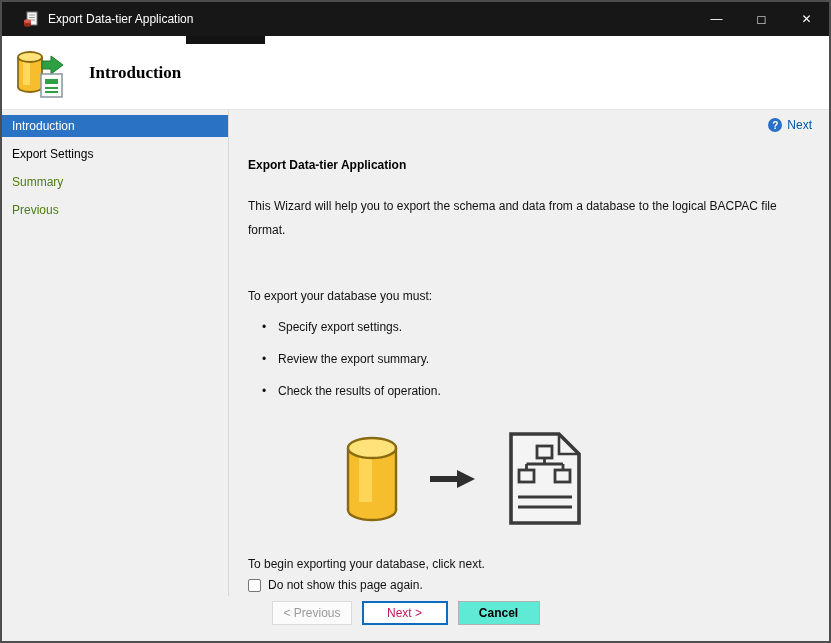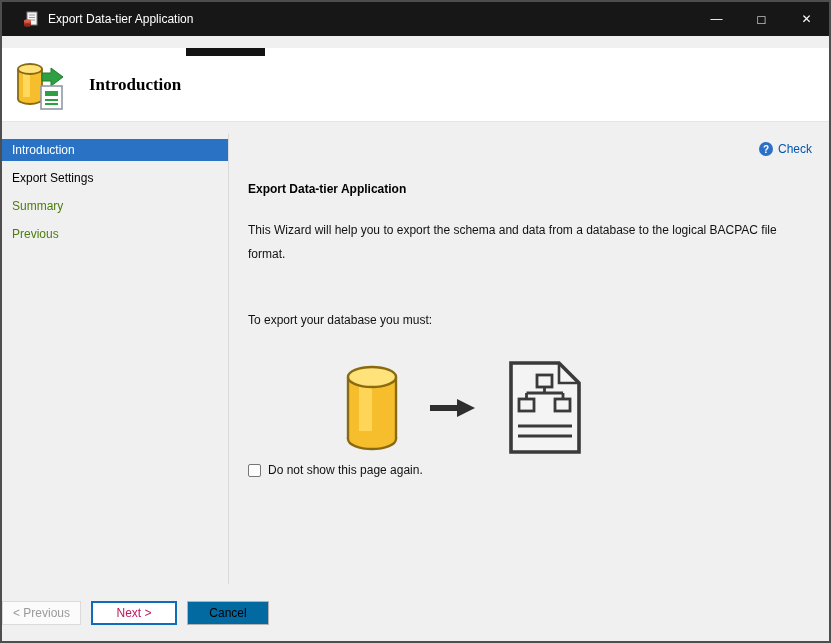--- a/index.html
+++ b/index.html
@@ -4,21 +4,21 @@
 <title>Export Data-tier Application</title>
 <style>
   * { margin:0; padding:0; box-sizing:border-box; }
   html,body { width:831px; height:643px; }
   body {
     font-family:"Liberation Sans", sans-serif;
     font-size:12px; color:#111; overflow:hidden; background:#fff;
   }
   .window {
     width:831px; height:643px; border:2px solid #4e4e4e;
-    display:flex; flex-direction:column; background:#f0f0f0; overflow:hidden;gap:12px;
+    display:flex; flex-direction:column; background:#f0f0f0; overflow:hidden;
   }
   
   .titlebar {
     flex:0 0 34px; height:34px; background:#171717; color:#fff;
     display:flex; align-items:center;
   }
   .titlebar-icon { width:16px; height:16px; margin:0 9px 0 21px; flex:0 0 16px; }
   .titlebar-title { font-size:12px; color:#fff; }
   .titlebar-spacer { flex:1; }
   .tb-btn {
@@ -64,28 +64,28 @@
   .bullets li { position:relative; padding-left:16px; margin-bottom:18px; }
   .bullets li::before { content:"\2022"; position:absolute; left:0; }
   .illustration { display:flex; align-items:center; gap:31px; margin:32px 0 0 97px; }
   .begin { margin-top:30px; }
   .checkbox-row { margin-top:7px; display:flex; align-items:flex-end; gap:7px; }
   .checkbox {
     width:13px; height:13px; background:#fdfdfd; border:1px solid #767676;
     border-radius:2px; flex:0 0 13px; cursor:default;
   }
   
-  .footer { flex:0 0 45px; display:flex; justify-content:flex-start; gap:10px; padding:5px 19px 0 0; }
+  .footer { flex:0 0 45px; display:flex; justify-content:center; gap:10px; padding:5px 19px 0 0; }
   button {
     font-family:inherit; font-size:12px; height:24px; background:#fdfdfd;
     border:1px solid #cfcfcf; padding:0 10px; cursor:default;
   }
   .btn-prev { min-width:76px; color:#9a9a9a; background:#fbfbfb; border-color:#dadada; }
   .btn-next { min-width:86px; border:2px solid #0f6cbd; background:#ffffff; color:#be185d; }
-  .btn-cancel { min-width:82px; background:#0369a1; border-color:#b2b2b2; }
+  .btn-cancel { min-width:82px; background:#5eead4; border-color:#b2b2b2;font-weight:bold; }
 </style>
 </head>
 <body>
 
 <div class="window">
 
   <div class="titlebar">
     <svg class="titlebar-icon" viewBox="0 0 16 16">
       <rect x="4" y="1" width="10" height="13" fill="#f5f5f5" stroke="#7a7a7a" stroke-width="1"></rect>
       <path d="M6 4 H12 M6 6.5 H12 M6 9 H12" stroke="#9a9a9a" stroke-width="1" fill="none"></path>
@@ -123,28 +123,33 @@
       <div class="nav-item active">Introduction</div>
       <div class="nav-item link">Export Settings</div>
       <div class="nav-item disabled">Summary</div>
       <div class="nav-item disabled">Previous</div>
     </div>
 
     <div class="main">
 
       <div class="help">
         <span class="help-badge">?</span>
-        <span>Check</span>
+        <span>Next</span>
       </div>
 
       <div class="content">
         <div class="content-heading">Export Data-tier Application</div>
         <div class="para">This Wizard will help you to export the schema and data from a database to the logical BACPAC file format.</div>
         <div class="must">To export your database you must:</div>
 
+        <ul class="bullets">
+          <li>Specify export settings.</li>
+          <li>Review the export summary.</li>
+          <li>Check the results of operation.</li>
+        </ul>
 
         <div class="illustration">
           <svg width="54" height="88" viewBox="0 0 54 88">
             <ellipse cx="27" cy="75" rx="24" ry="10" fill="#f6bd2c" stroke="#8a6a10" stroke-width="2.4"></ellipse>
             <rect x="3" y="13" width="48" height="62" fill="#f6bd2c"></rect>
             <rect x="14" y="17" width="13" height="50" fill="#ffd95e" opacity="0.85"></rect>
             <line x1="3" y1="13" x2="3" y2="75" stroke="#8a6a10" stroke-width="2.4"></line>
             <line x1="51" y1="13" x2="51" y2="75" stroke="#8a6a10" stroke-width="2.4"></line>
             <ellipse cx="27" cy="13" rx="24" ry="10" fill="#ffe27a" stroke="#8a6a10" stroke-width="2.4"></ellipse>
           </svg>
@@ -157,20 +162,21 @@
             <path d="M4 4 H52 L72 24 V93 H4 Z" fill="#f4f4f4" stroke="#3a3a3a" stroke-width="3.6"></path>
             <path d="M52 4 V24 H72" fill="none" stroke="#3a3a3a" stroke-width="2.6"></path>
             <rect x="30" y="16" width="15" height="12" fill="#f4f4f4" stroke="#3a3a3a" stroke-width="2.8"></rect>
             <path d="M37.5 28 V34 M19.5 34 H56 M19.5 34 V40 M56 34 V40" fill="none" stroke="#3a3a3a" stroke-width="2.8"></path>
             <rect x="12" y="40" width="15" height="12" fill="#f4f4f4" stroke="#3a3a3a" stroke-width="2.8"></rect>
             <rect x="48" y="40" width="15" height="12" fill="#f4f4f4" stroke="#3a3a3a" stroke-width="2.8"></rect>
             <path d="M11 67 H65 M11 77 H65" fill="none" stroke="#3a3a3a" stroke-width="2.8"></path>
           </svg>
         </div>
 
+        <div class="begin">To begin exporting your database, click next.</div>
 
         <div class="checkbox-row">
           <span class="checkbox"></span>
           <span>Do not show this page again.</span>
         </div>
       </div>
 
     </div>
   </div>
 

